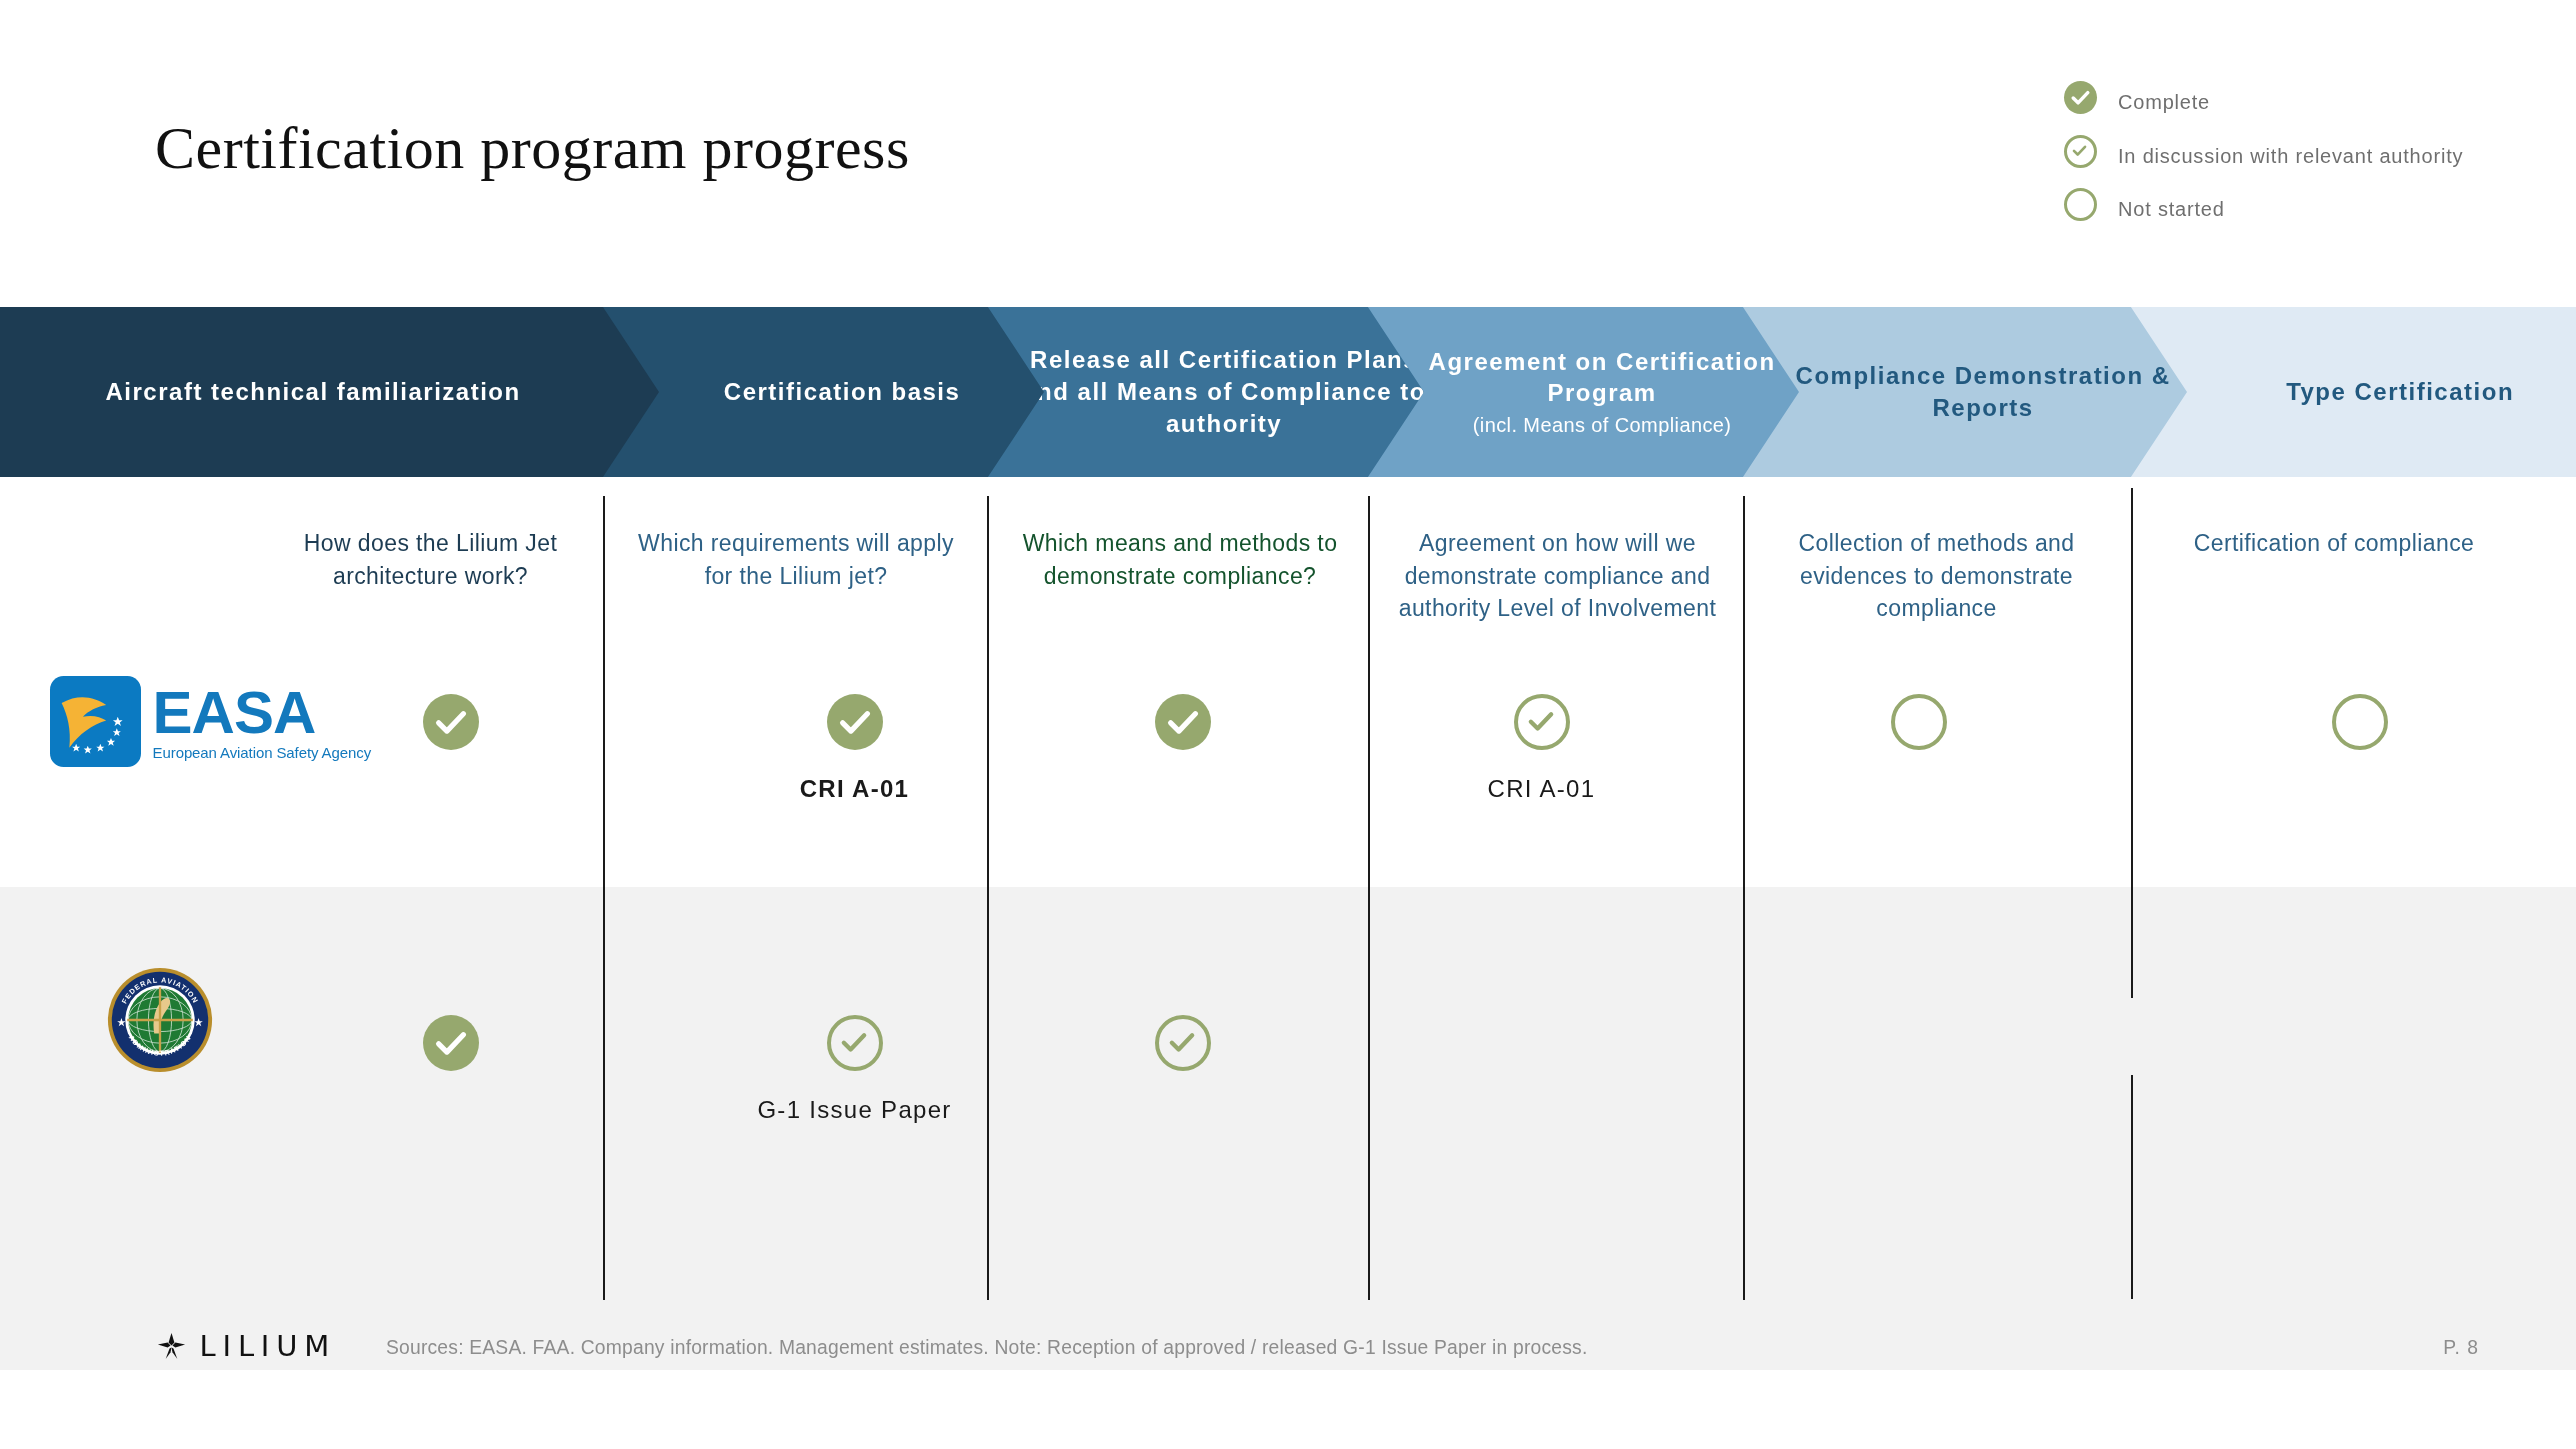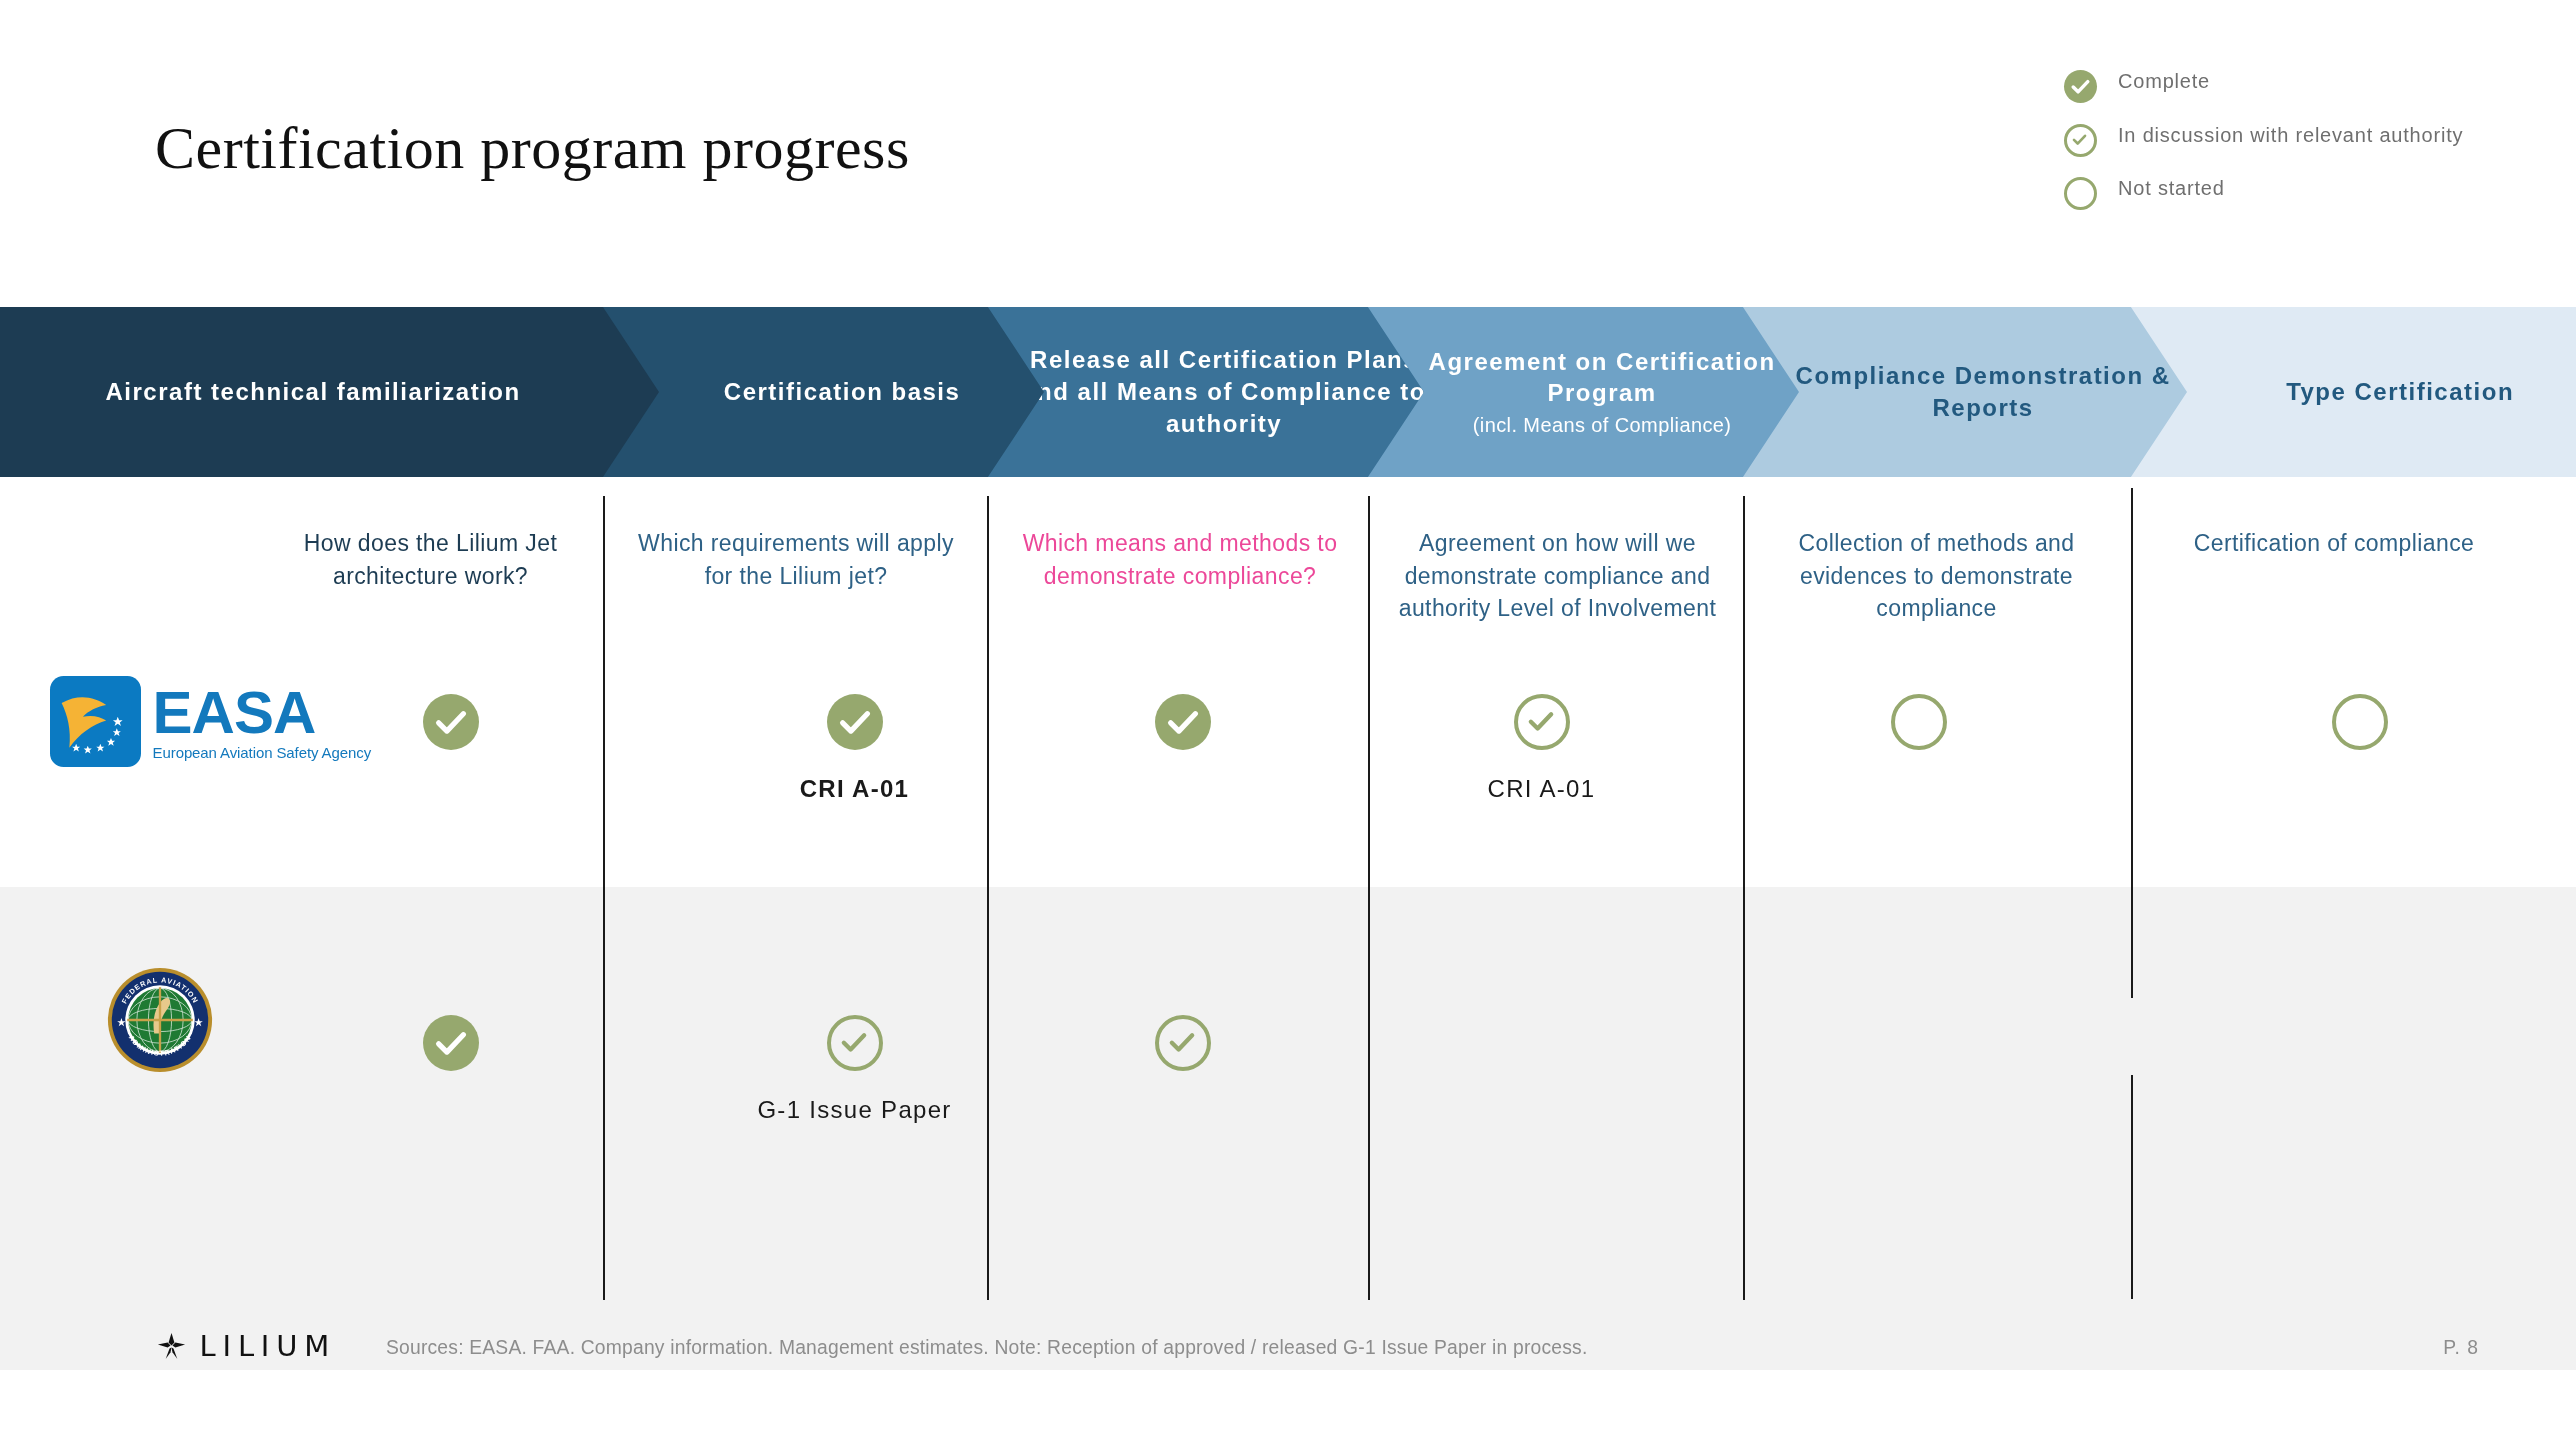--- a/index.html
+++ b/index.html
@@ -32,21 +32,21 @@
 
   
   #legend {
     position: absolute;
     right: 97px;
     top: 70px;
     width: 415px;
   }
   .legend-row {
     display: flex;
-    align-items: flex-start;
+    align-items: flex-end;
     height: 44px;
     margin-bottom: 9.7px;
   }
   .legend-label {
     font-size: 20px;
     color: #6f6f6f;
     letter-spacing: 0.8px;
     margin-left: 21px;
     white-space: nowrap;
   }
@@ -318,21 +318,21 @@
 
   <div class="divider" style="left:603px; top:496px; height:804px;"></div>
   <div class="divider" style="left:987px; top:496px; height:804px;"></div>
   <div class="divider" style="left:1368px; top:496px; height:804px;"></div>
   <div class="divider" style="left:1743px; top:496px; height:804px;"></div>
   <div class="divider" style="left:2131px; top:488px; height:510px;"></div>
   <div class="divider" style="left:2131px; top:1075px; height:224px;"></div>
 
   <div class="desc" style="left:276px; top:527px; width:309px; color:#1d3c53;">How does the Lilium Jet architecture work?</div>
   <div class="desc" style="left:626px; top:527px; width:340px; color:#2e6186;">Which requirements will apply for the Lilium jet?</div>
-  <div class="desc" style="left:1001px; top:527px; width:358px; color:#ec4899;">Which means and methods to demonstrate compliance?</div>
+  <div class="desc" style="left:1001px; top:527px; width:358px; color:#14532d;">Which means and methods to demonstrate compliance?</div>
   <div class="desc" style="left:1376px; top:527px; width:363px; color:#2e6186;">Agreement on how will we demonstrate compliance and authority Level of Involvement</div>
   <div class="desc" style="left:1755px; top:527px; width:363px; color:#2e6186;">Collection of methods and evidences to demonstrate compliance</div>
   <div class="desc" style="left:2141px; top:527px; width:386px; color:#2e6186;">Certification of compliance</div>
 
   <div id="easa-logo">
     <div class="easa-badge">
       <svg width="91" height="91" viewBox="0 0 94 94">
         <path d="M12 28 C30 18, 46 22, 58 30 C48 32, 40 36, 34 42 C44 40, 52 42, 58 46 C44 50, 30 60, 20 74 C22 56, 18 40, 12 28 Z" fill="#f5b335"></path>
         <g fill="#ffffff">
           <polygon points="70,42 71.4,45.6 75,45.6 72.1,48 73.3,51.6 70,49.4 66.7,51.6 67.9,48 65,45.6 68.6,45.6"></polygon>

